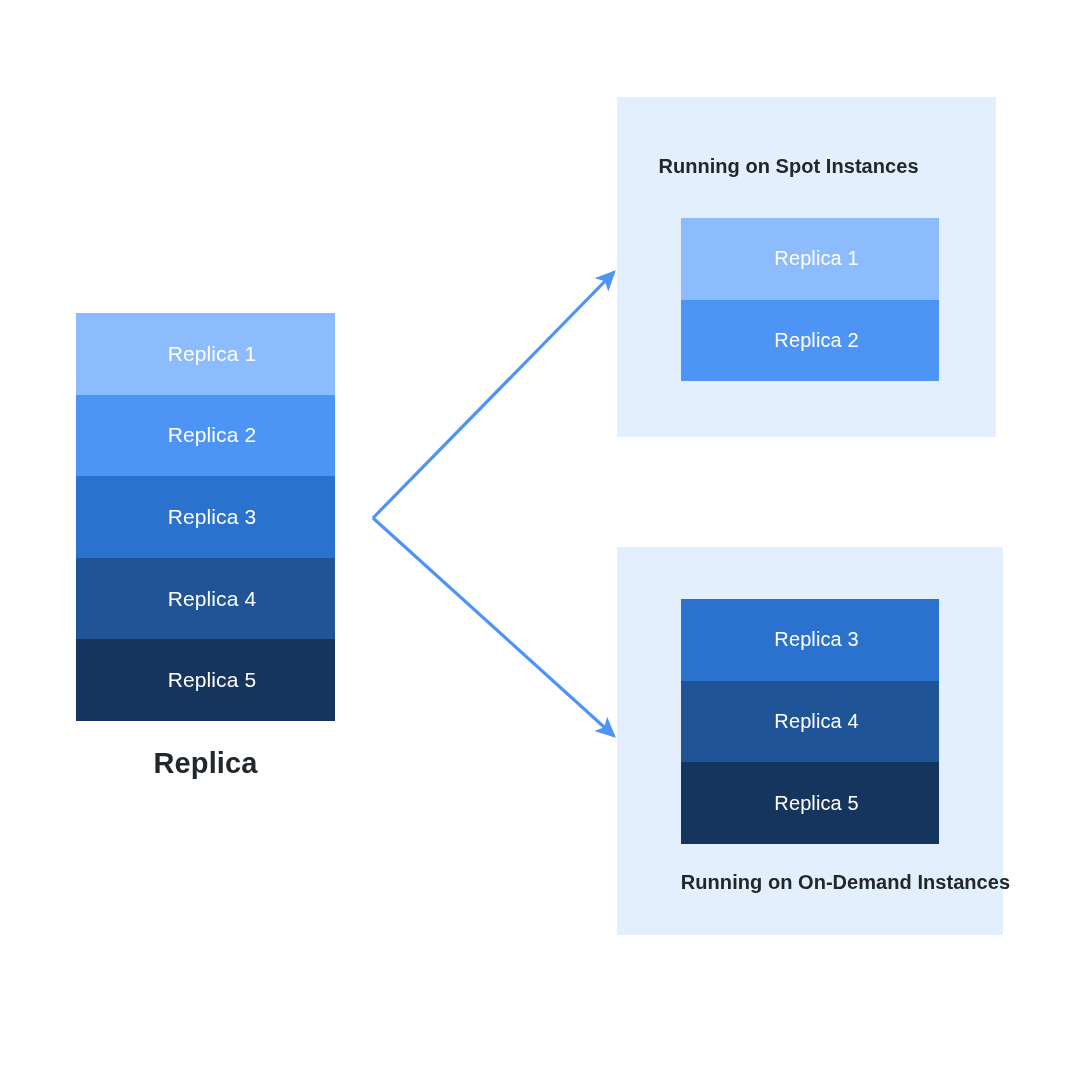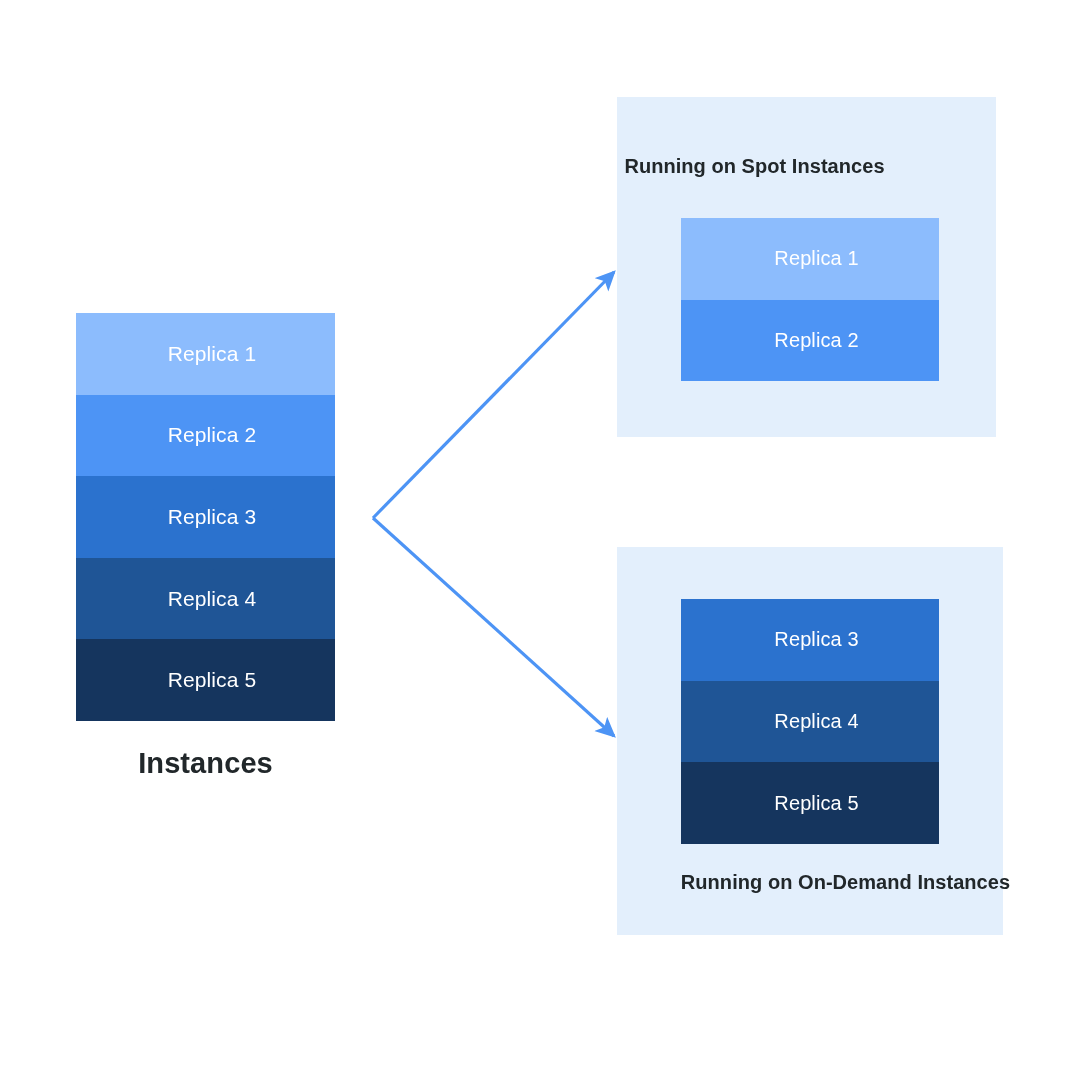--- a/index.html
+++ b/index.html
@@ -142,25 +142,25 @@
       <div class="replica-band" style="background:#2B72CE">
         <span>Replica 3</span>
       </div>
       <div class="replica-band" style="background:#1F5596">
         <span>Replica 4</span>
       </div>
       <div class="replica-band" style="background:#15355E">
         <span>Replica 5</span>
       </div>
     </div>
-    <div id="workload-label">Instances</div>
+    <div id="workload-label">Replica</div>
   </div>
 
   <div class="panel" id="spot-panel"></div>
-  <div class="panel-title" id="spot-title" style="left:603px; width:303px;">Running on Spot Instances</div>
+  <div class="panel-title" id="spot-title" style="left:637px; width:303px;">Running on Spot Instances</div>
   <div class="panel-stack" id="spot-stack">
     <div class="replica-band" style="background:#8CBCFD">
       <span>Replica 1</span>
     </div>
     <div class="replica-band" style="background:#4D94F5">
       <span>Replica 2</span>
     </div>
   </div>
 
   <div class="panel" id="ondemand-panel"></div>

